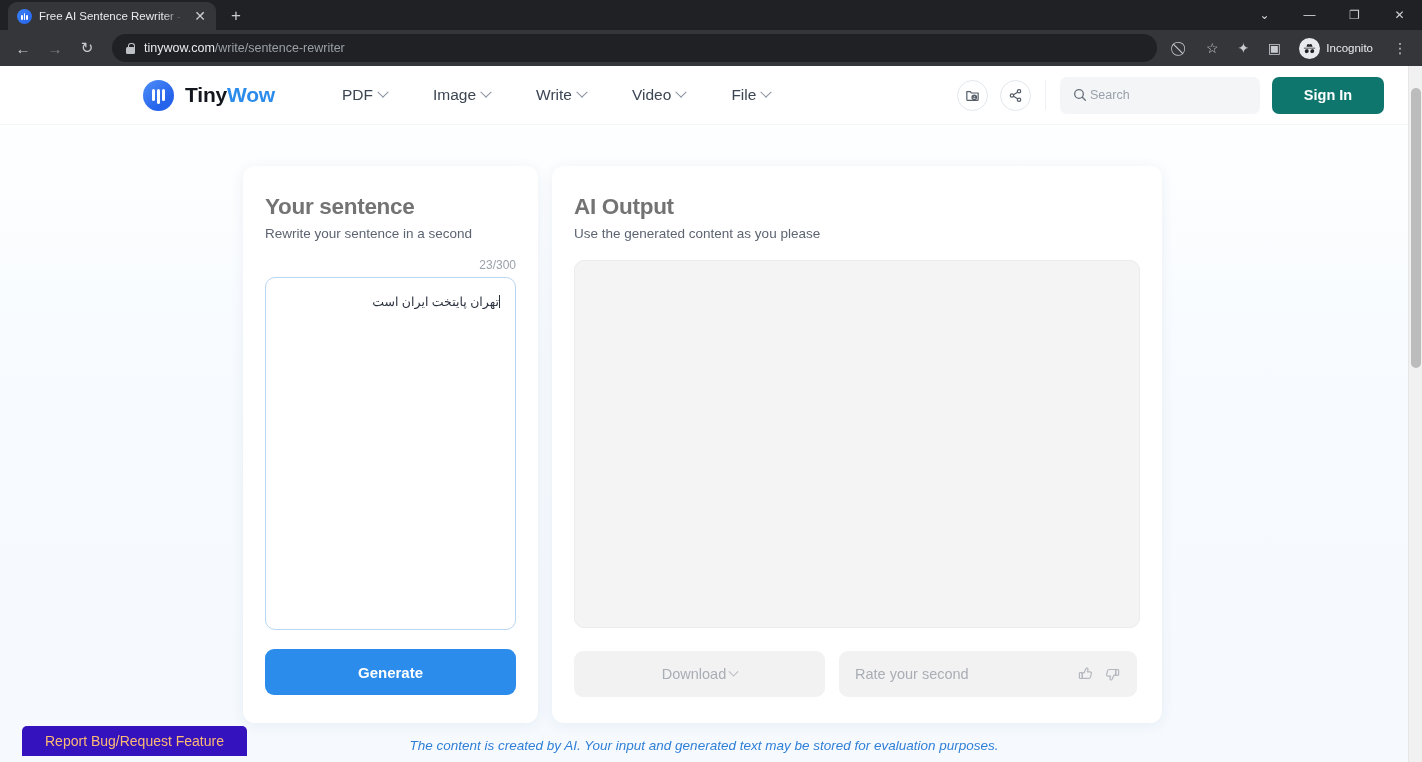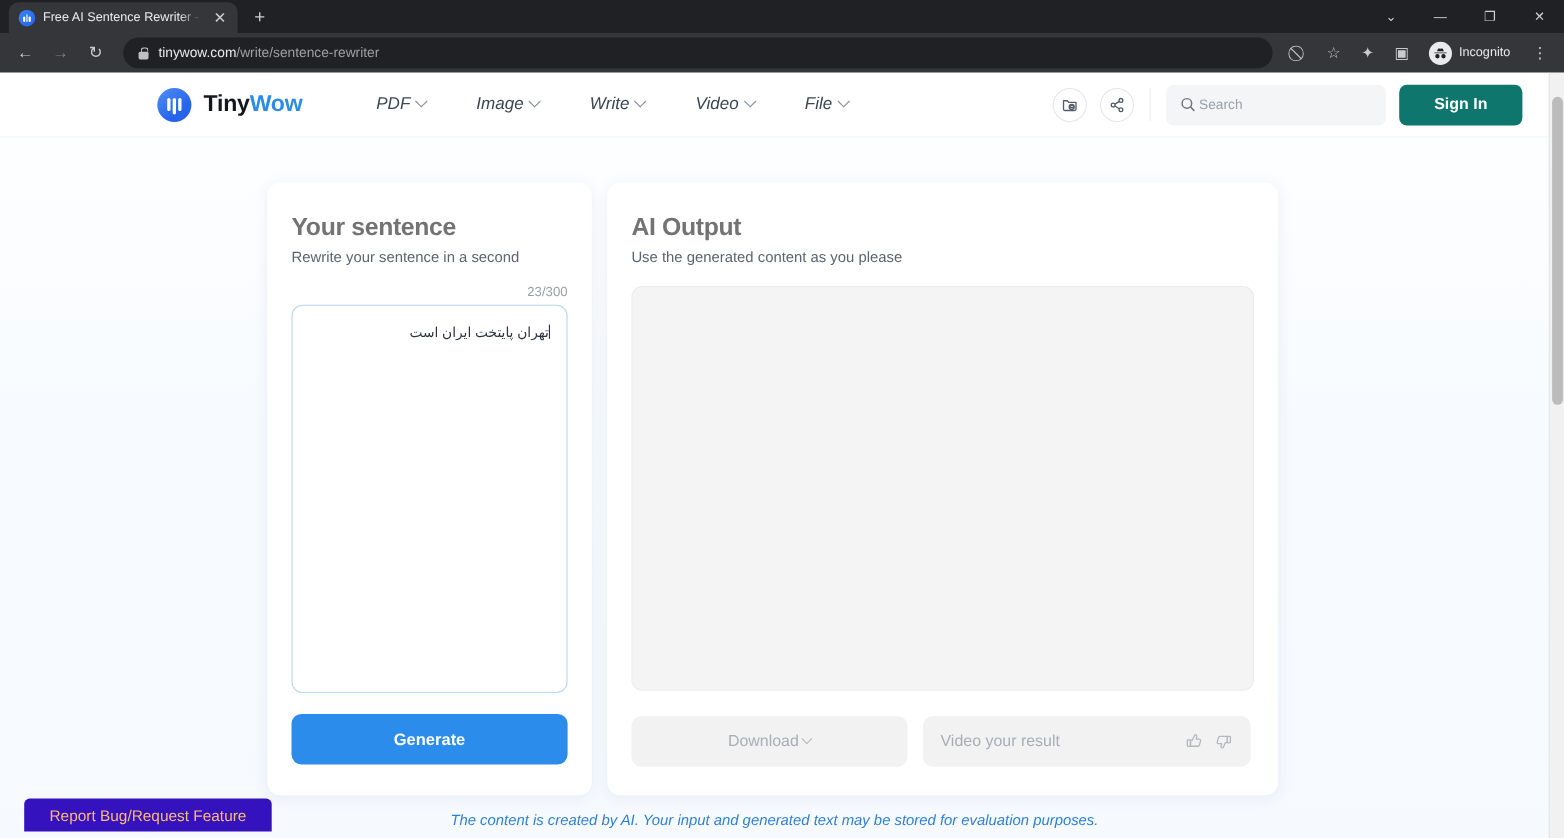--- a/index.html
+++ b/index.html
@@ -107,21 +107,21 @@
   }
   .brand-logo i.a { height: 12px; }
   .brand-logo i.b { height: 15px; margin-top: 3px; }
   .brand-logo i.c { height: 12px; }
   .brand-name { font-size: 21px; font-weight: 700; color: #13161c; letter-spacing: -.2px; }
   .brand-name span { color: #2b8ceb; }
 
   .mainnav { display: flex; align-items: center; gap: 0; margin-left: 44px; }
   .mainnav a {
     display: flex; align-items: center; gap: 6px; padding: 0 23px;
-    font-size: 15.5px; color: #3c4653; text-decoration: none; font-weight: 500; font-style: italic;
+    font-size: 15.5px; color: #3c4653; text-decoration: none; font-weight: 500;
   }
   .chev {
     width: 8px; height: 8px; border-right: 1.6px solid #8a93a0;
     border-bottom: 1.6px solid #8a93a0; transform: rotate(45deg) translate(-2px,-2px);
   }
   .header-right {
     margin-left: auto; display: flex; align-items: center; gap: 12px; padding-right: 24px;
   }
   .circle-btn {
     width: 31px; height: 31px; border-radius: 50%; border: 1px solid #e3e7ec;
@@ -328,21 +328,21 @@
     <div class="card right">
       <div class="card-title">AI Output</div>
       <div class="card-sub">Use the generated content as you please</div>
       <div class="output-box"></div>
       <div class="out-actions">
         <div class="pill download">
           <span>Download</span>
           <span class="chev-sm"></span>
         </div>
         <div class="pill rate">
-          <span>Video your result</span>
+          <span>Rate your second</span>
           <span class="rate-icons">
             <svg width="18" height="18" viewBox="0 0 24 24" fill="none" stroke="#b4b8be" stroke-width="1.6" stroke-linejoin="round">
               <path d="M7 10.5h2.3l2.6-5.6a1.5 1.5 0 0 1 2.8.9l-.7 3.4h3.6a1.6 1.6 0 0 1 1.6 2l-1.4 5.3a2 2 0 0 1-1.9 1.4H7z"></path>
               <rect x="3.2" y="10.2" width="3.8" height="7.8" rx="1"></rect>
             </svg>
             <svg width="18" height="18" viewBox="0 0 24 24" fill="none" stroke="#b4b8be" stroke-width="1.6" stroke-linejoin="round">
               <path d="M17 13.5h-2.3l-2.6 5.6a1.5 1.5 0 0 1-2.8-.9l.7-3.4H6.4a1.6 1.6 0 0 1-1.6-2l1.4-5.3A2 2 0 0 1 8.1 6H17z"></path>
               <rect x="17" y="6" width="3.8" height="7.8" rx="1"></rect>
             </svg>
           </span>

